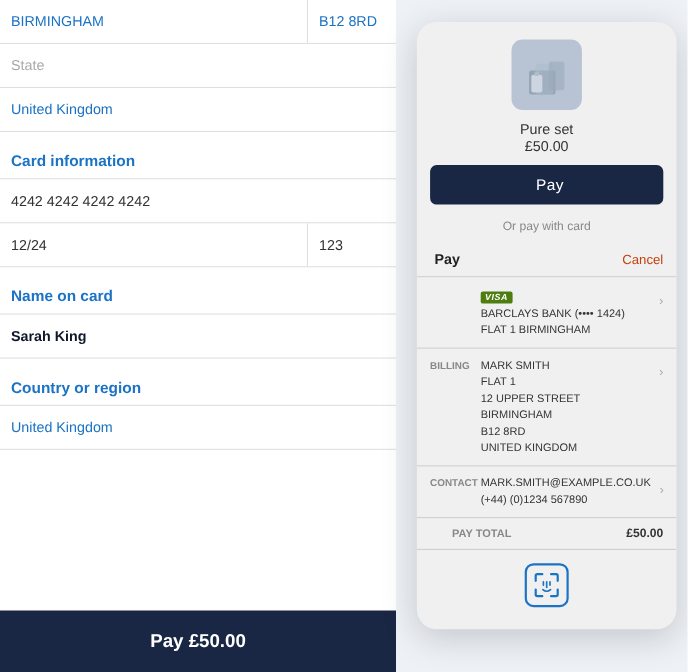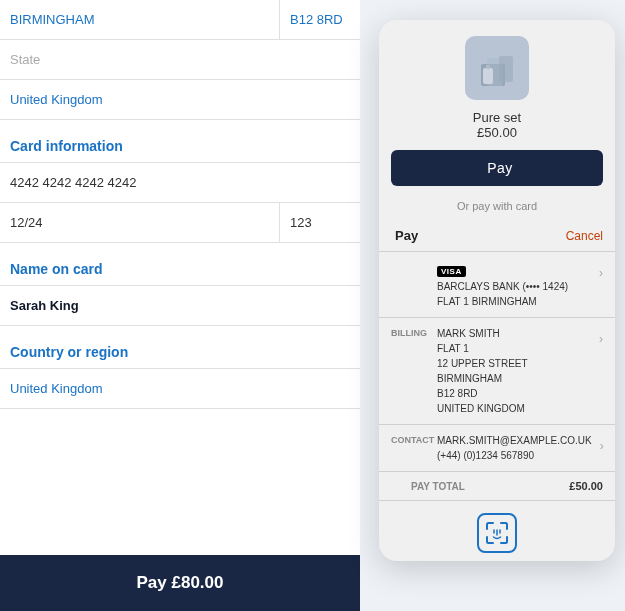--- a/index.html
+++ b/index.html
@@ -135,21 +135,21 @@
     }
 
     
     .right-panel {
       position: absolute;
       right: 10px;
       top: 20px;
       width: 236px;
       background: #f0f0f0;
       border-radius: 18px;
-      padding: 16px 0 4px 0;
+      padding: 16px 0 16px 0;
       box-shadow: 0 8px 32px rgba(0,0,0,0.18);
       overflow: hidden;
     }
 
     .product-image-container {
       display: flex;
       justify-content: center;
       margin-bottom: 10px;
     }
     .product-image {
@@ -244,29 +244,30 @@
       color: #888;
       font-weight: 600;
       text-transform: uppercase;
       min-width: 38px;
       padding-top: 2px;
     }
     .modal-section-content {
       flex: 1;
     }
     .visa-badge {
-      background: #000000;
+      background: #4d7c0f;
       color: #fff;
       font-size: 8px;
       font-weight: 900;
       padding: 1px 4px;
       border-radius: 2px;
       display: inline-block;
       margin-bottom: 2px;
       letter-spacing: 0.5px;
+      font-style: italic;
     }
     .modal-line {
       font-size: 10px;
       color: #333;
       line-height: 1.5;
     }
     .modal-chevron {
       color: #aaa;
       font-size: 12px;
       padding-top: 6px;
@@ -333,21 +334,21 @@
   </div>
 
   <div class="name-on-card-label">Name on card</div>
 
   <div class="name-field">Sarah King</div>
 
   <div class="country-label">Country or region</div>
 
   <div class="country-field">United Kingdom</div>
 
-  <div class="pay-button">Pay £80.00</div>
+  <div class="pay-button">Pay £50.00</div>
 </div>
 
 <div class="right-panel">
 
   <div class="product-image-container">
     <div class="product-image">
       <svg viewBox="0 0 48 48" xmlns="http://www.w3.org/2000/svg">
 
         <rect x="8" y="20" width="24" height="22" rx="2" fill="#8899aa" opacity="0.7"></rect>
         <rect x="14" y="14" width="16" height="28" rx="2" fill="#aabbcc" opacity="0.5"></rect>

